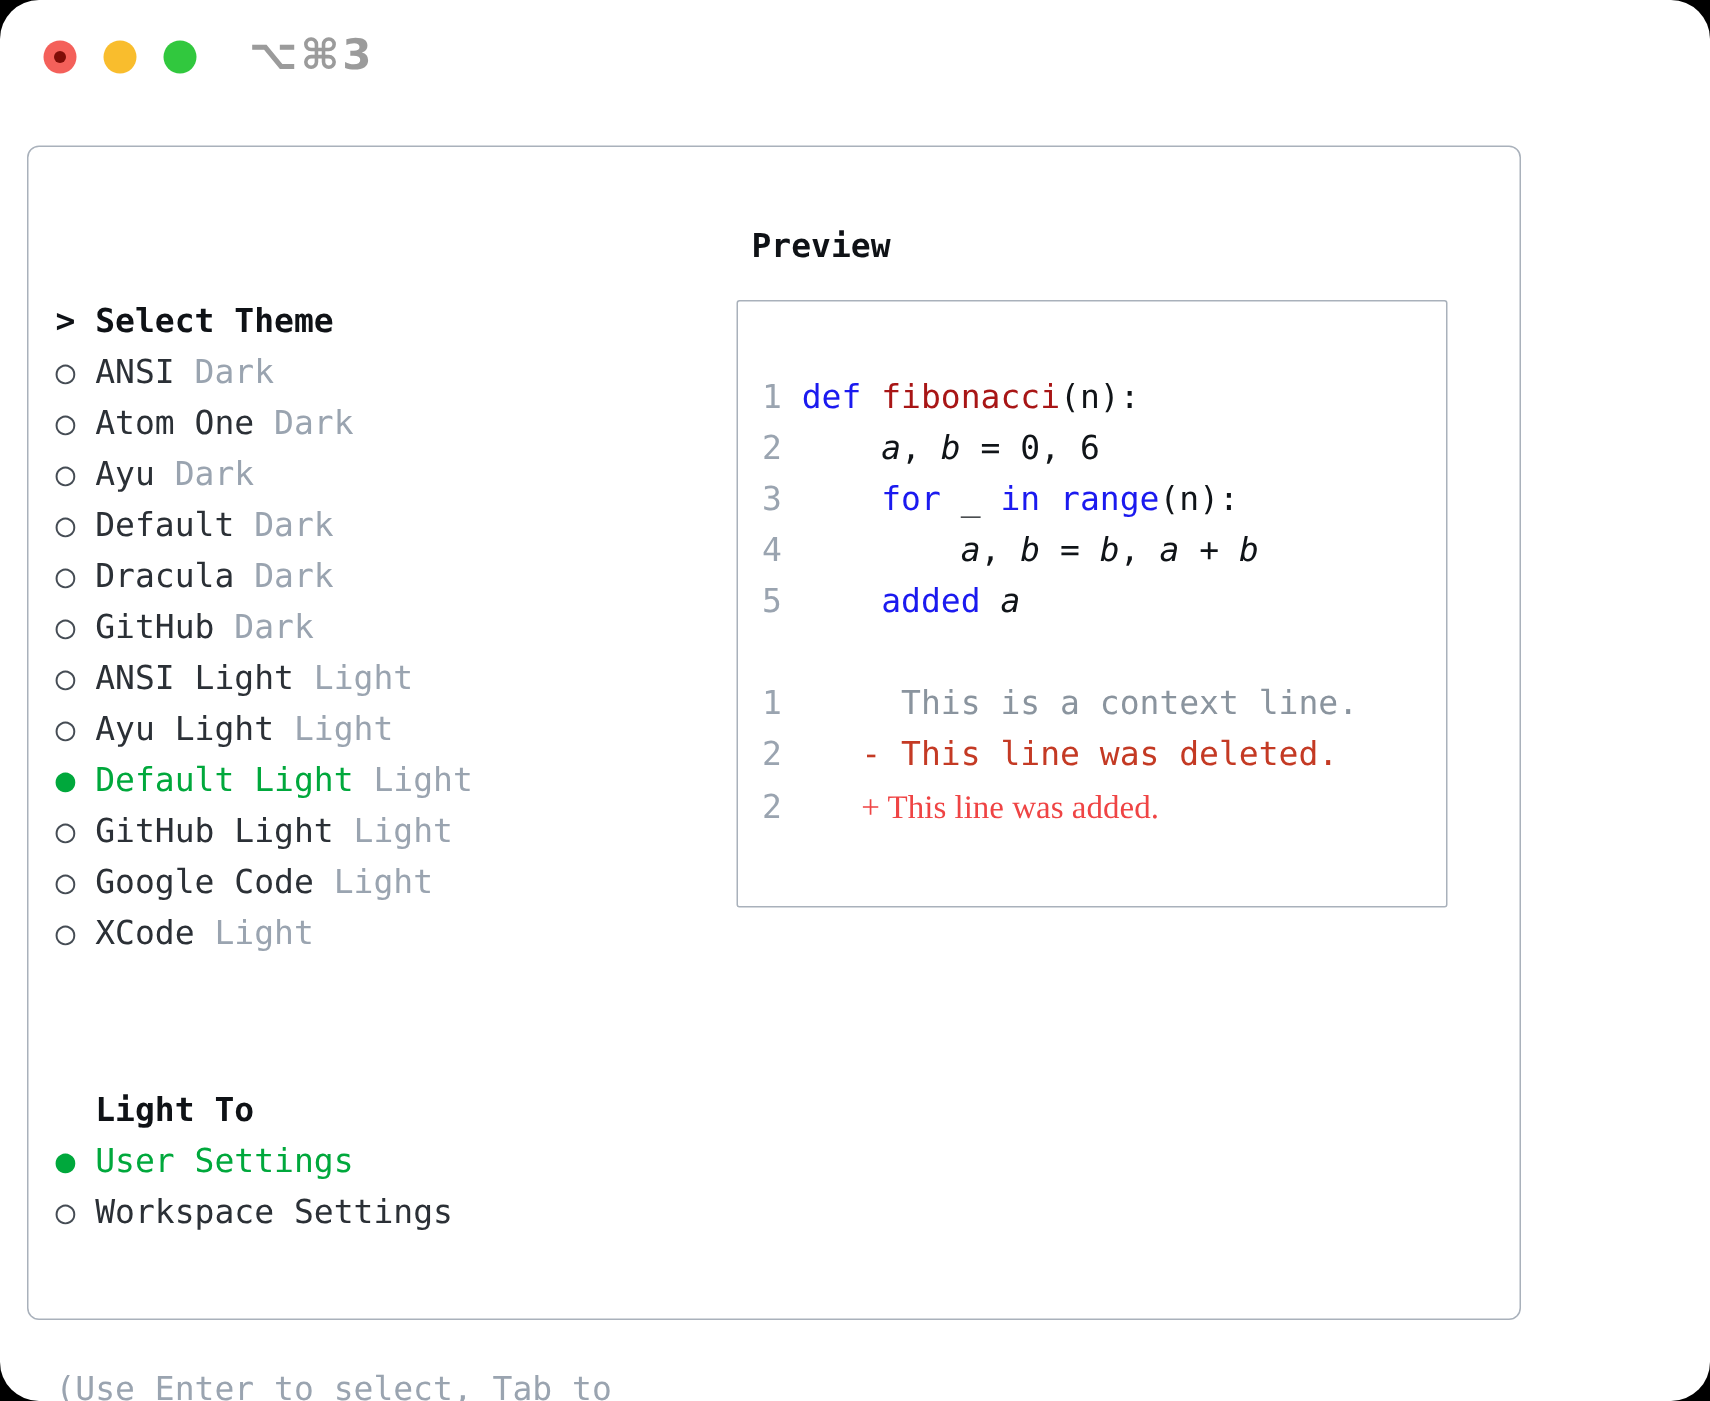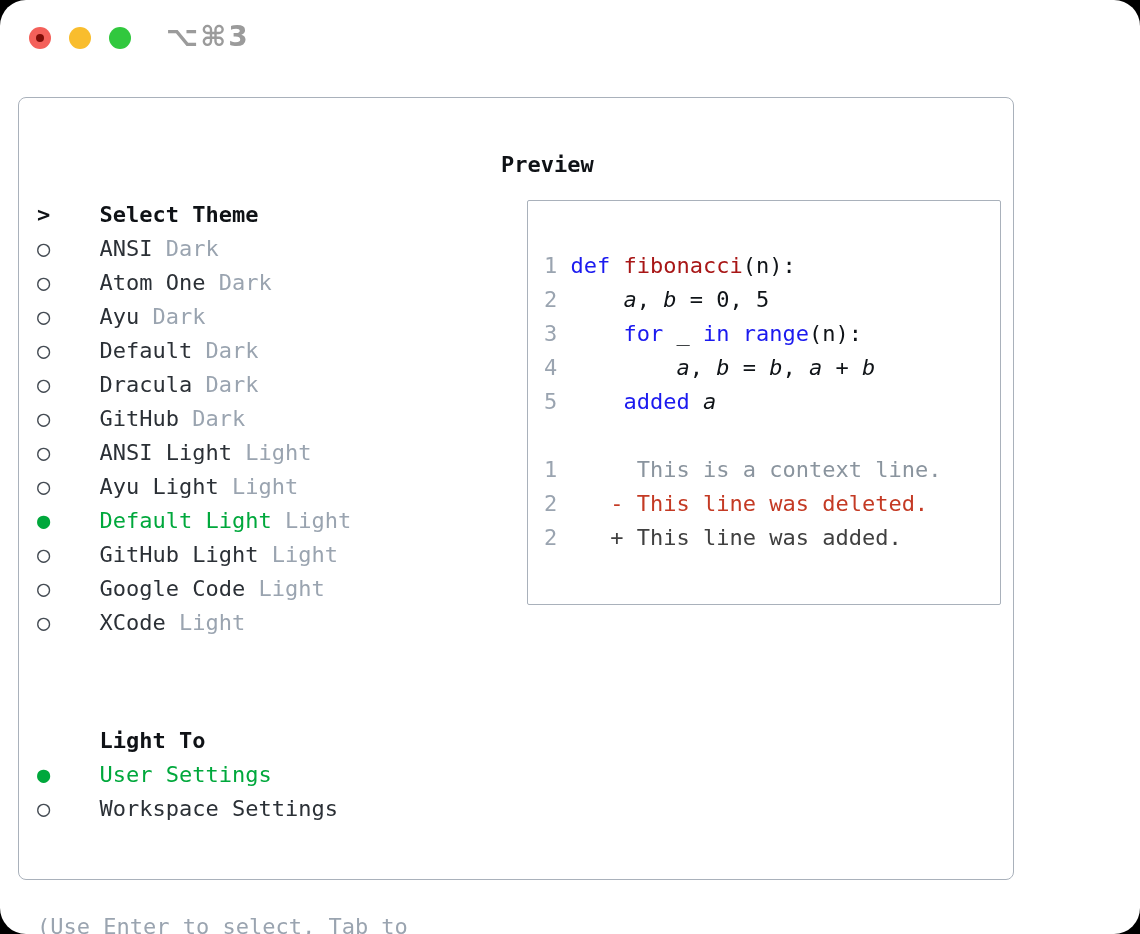--- a/index.html
+++ b/index.html
@@ -24,46 +24,46 @@
   
   .panel{
     position:absolute;left:18px;top:97px;width:996px;height:783px;
     border:1.5px solid #a9b1bb;border-radius:8px;box-sizing:border-box;
     background:#fff;
   }
   
   .sidebar{position:absolute;left:18px;top:50px;white-space:pre;}
   .row{height:34px;line-height:34px;white-space:pre;}
   .row .marker{color:#454c54;}
-  .row .name{color:#2b3036;margin-left:36px;}
+  .row .name{color:#2b3036;}
   .row .suffix{color:#9aa4b0;}
   .row.header .marker,.row.header .name{color:#0f1216;font-weight:bold;}
   .row.subheader .name{color:#0f1216;font-weight:bold;}
   .row.selected .marker,.row.selected .name{color:#00a83c;}
   .apply-section{margin-top:34px;}
   .hint{margin-top:34px;color:#9aa4b0;white-space:pre;line-height:34px;}
   
   .preview-label{
     position:absolute;left:482px;top:50px;height:34px;line-height:34px;
     font-weight:bold;color:#0f1216;white-space:pre;
   }
   .preview-box{
-    position:absolute;left:508px;top:102px;width:474px;height:405px;
+    position:absolute;left:472px;top:102px;width:474px;height:405px;
     border:1.5px solid #a9b1bb;border-radius:2px;box-sizing:border-box;
     padding:48px 0 0 16px;overflow:hidden;background:#fff;
   }
   .cline{height:34px;line-height:34px;white-space:pre;}
   .cline .lnum{color:#9aa4b0;}
   .cline .pln{color:#101418;}
   .cline .kw{color:#1b1aef;}
   .cline .fn{color:#a81616;}
   .cline .var{color:#101418;font-style:italic;}
   .cline .ctx{color:#8a949e;}
   .cline .del{color:#c43a24;text-align:right;}
-  .cline .add{color:#404040;}
+  .cline .add{color:#ef4444;font-family:Liberation Serif, serif;}
 </style>
 </head>
 <body>
 
 <div class="window">
 
   <div class="titlebar">
     <div class="light light-close">
       <span class="inner-dot"></span>
     </div>
@@ -79,21 +79,21 @@
       <div class="apply-section"><div class="row subheader"><span class="marker"> </span> <span class="name">Light To</span></div><div class="row selected"><span class="marker">●</span> <span class="name">User Settings</span></div><div class="row option"><span class="marker">○</span> <span class="name">Workspace Settings</span></div></div>
       <div class="hint">(Use Enter to select, Tab to
 change focus)</div>
     </div>
 
     <div class="preview-label">Preview</div>
 
     <div class="preview-box">
       <div>
           <div class="cline"><span class="lnum">1</span><span class="pln"> </span><span class="kw">def</span><span class="pln"> </span><span class="fn">fibonacci</span><span class="pln">(n):</span></div>
-          <div class="cline"><span class="lnum">2</span><span class="pln">     </span><span class="var">a</span><span class="pln">, </span><span class="var">b</span><span class="pln"> = 0, 5</span></div>
+          <div class="cline"><span class="lnum">2</span><span class="pln">     </span><span class="var">a</span><span class="pln">, </span><span class="var">b</span><span class="pln"> = 0, 6</span></div>
           <div class="cline"><span class="lnum">3</span><span class="pln">     </span><span class="kw">for</span><span class="pln"> </span><span class="var">_</span><span class="pln"> </span><span class="kw">in</span><span class="pln"> </span><span class="kw">range</span><span class="pln">(n):</span></div>
           <div class="cline"><span class="lnum">4</span><span class="pln">         </span><span class="var">a</span><span class="pln">, </span><span class="var">b</span><span class="pln"> = </span><span class="var">b</span><span class="pln">, </span><span class="var">a</span><span class="pln"> + </span><span class="var">b</span></div>
           <div class="cline"><span class="lnum">5</span><span class="pln">     </span><span class="kw">added</span><span class="pln"> </span><span class="var">a</span></div>
           <div class="cline"></div>
           <div class="cline"><span class="lnum">1</span><span class="pln">      </span><span class="ctx">This is a context line.</span></div>
           <div class="cline"><span class="lnum">2</span><span class="pln">    </span><span class="del">- This line was deleted.</span></div>
           <div class="cline"><span class="lnum">2</span><span class="pln">    </span><span class="add">+ This line was added.</span></div>
         </div>
     </div>
 

